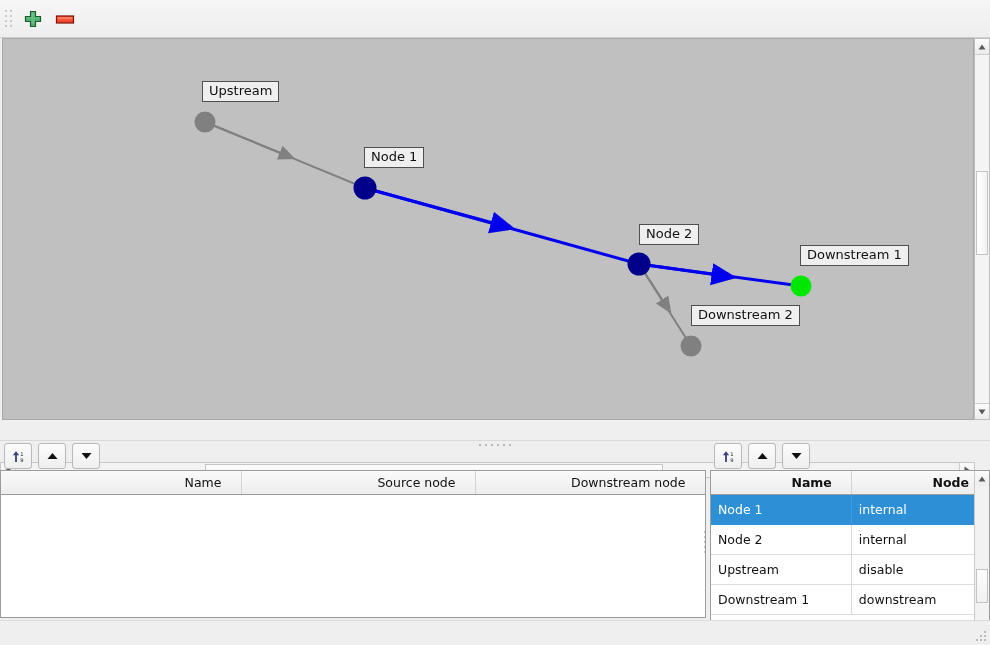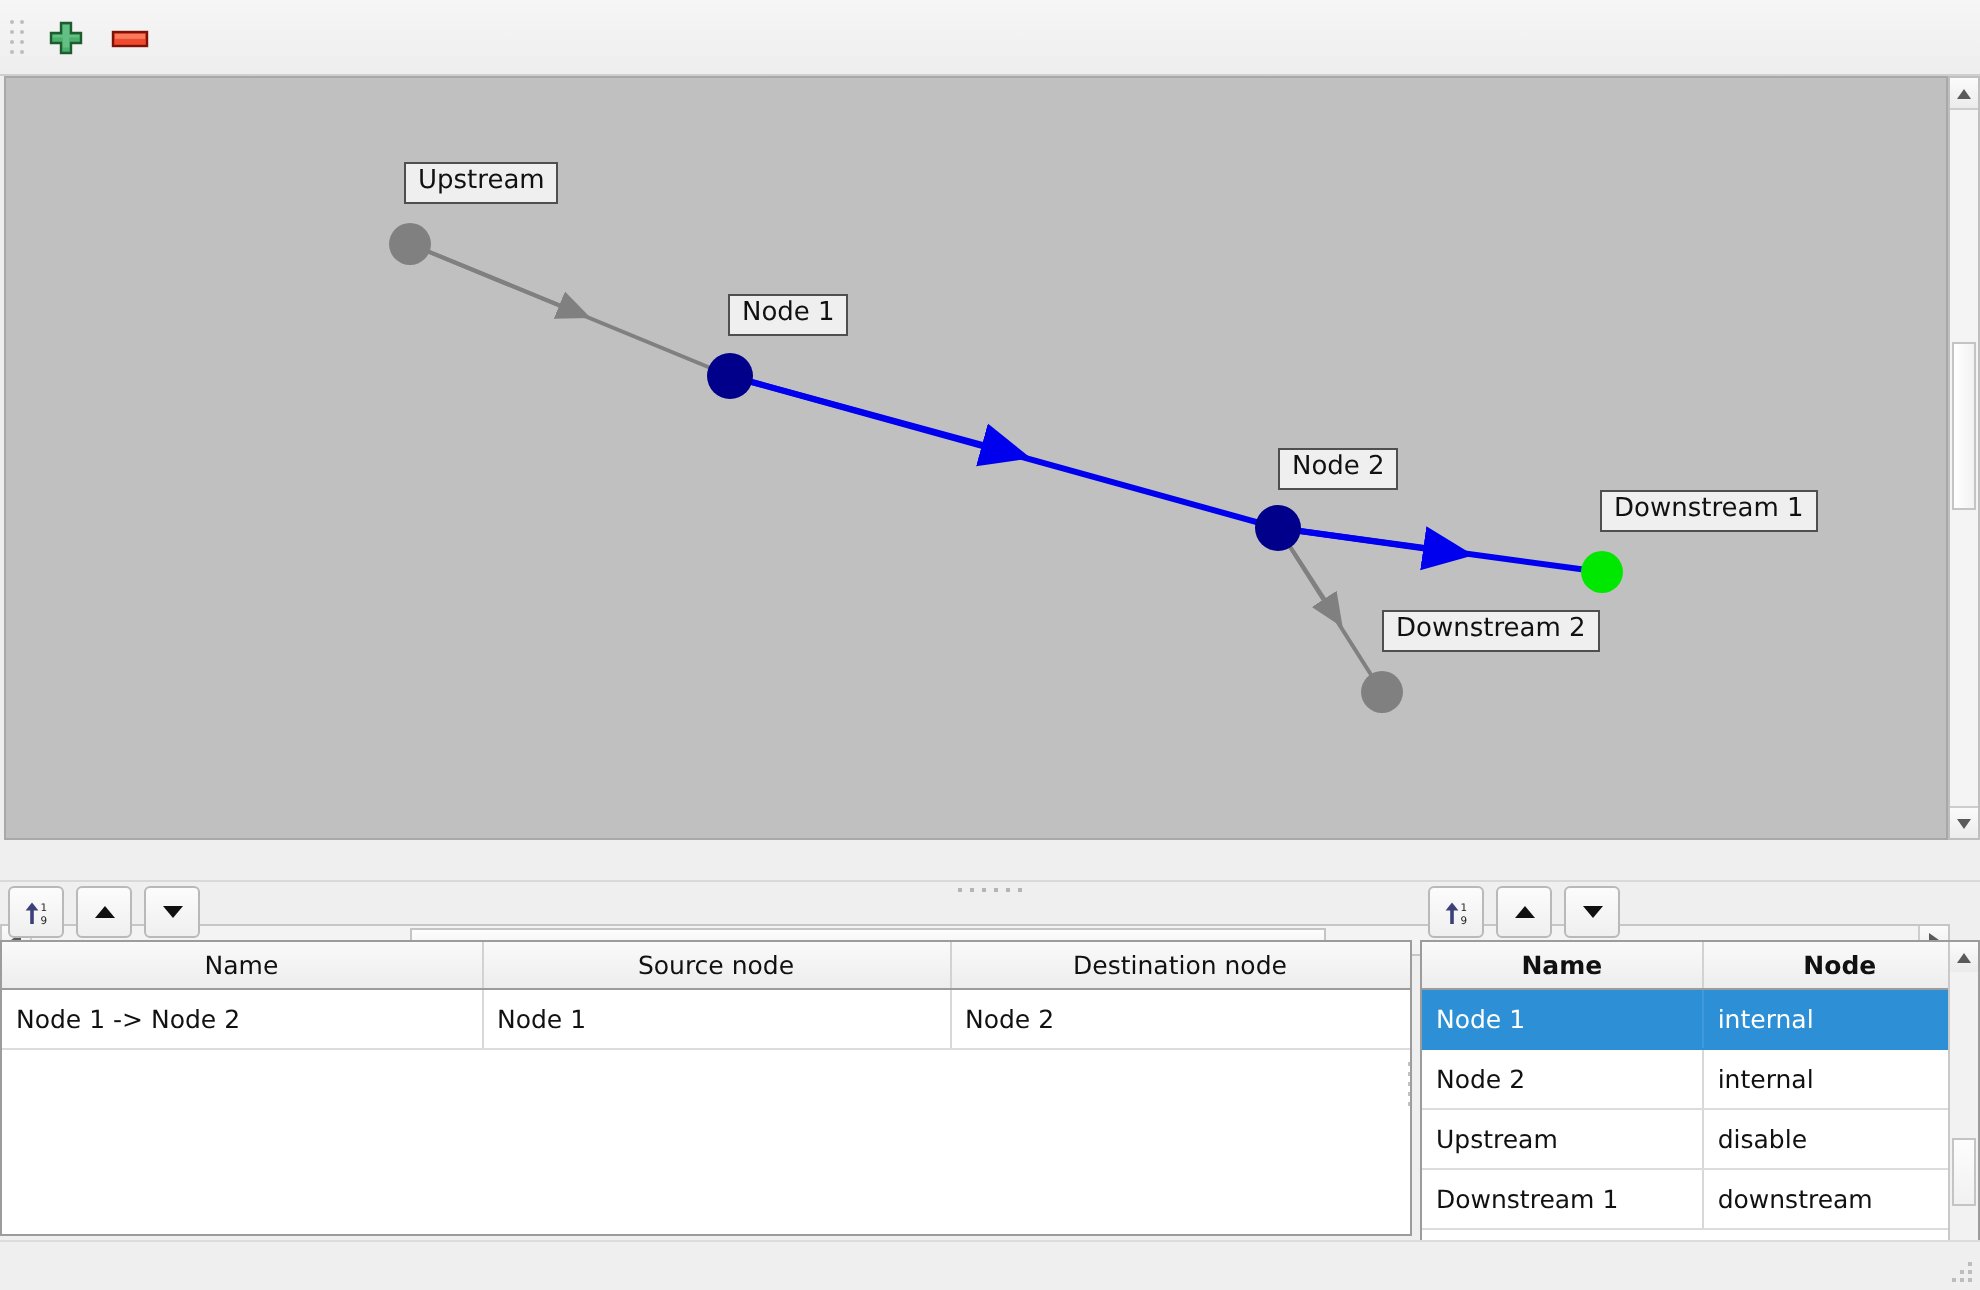--- a/index.html
+++ b/index.html
@@ -128,21 +128,21 @@
   }
   .panel-left .tbl-wrap { width: 706px; height: 148px; margin-left: 0px; }
   .panel-right .tbl-wrap { width: 280px; height: 180px; }
 
   table.grid { border-collapse: collapse; width: 100%; table-layout: fixed; }
   table.grid th {
     background: linear-gradient(to bottom, #fafafa 0%, #ededed 100%);
     border-right: 1px solid #d2d2d2;
     border-bottom: 1px solid #9c9c9c;
     height: 23px; font-weight: normal; font-size: 12.5px; color: #111;
-    text-align: center; padding: 0 19px;
+    text-align: right; padding: 0 19px;
   }
   table.grid.bold-head th { font-weight: bold; }
   table.grid td {
     height: 29px; padding: 0 7px; font-size: 12.5px; color: #111;
     border-right: 1px solid #d8d8d8;
     border-bottom: 1px solid #dcdcdc;
     white-space: nowrap; overflow: hidden; text-overflow: ellipsis;
   }
   table.grid tr.alt td { background: #f7f7f7; }
   table.grid tr.sel td { background: #2d8fd5; color: #ffffff; border-bottom-color: #2d8fd5; border-right-color: #3f9add; }
@@ -329,29 +329,24 @@
       <table class="grid">
         <colgroup>
             <col style="width:240px">
             <col style="width:234px">
             <col style="width:230px">
           </colgroup>
         <thead>
           <tr>
             <th>Name</th>
             <th>Source node</th>
-            <th>Destination node</th>
+            <th>Downstream node</th>
           </tr>
         </thead>
         <tbody>
-          <tr>
-            <td>Node 1 -&gt; Node 2</td>
-            <td>Node 1</td>
-            <td>Node 2</td>
-          </tr>
         </tbody>
       </table>
       <div class="left-dotgrip">
         <i></i>
           <i></i>
           <i></i>
           <i></i>
           <i></i>
       </div>
     </div>

